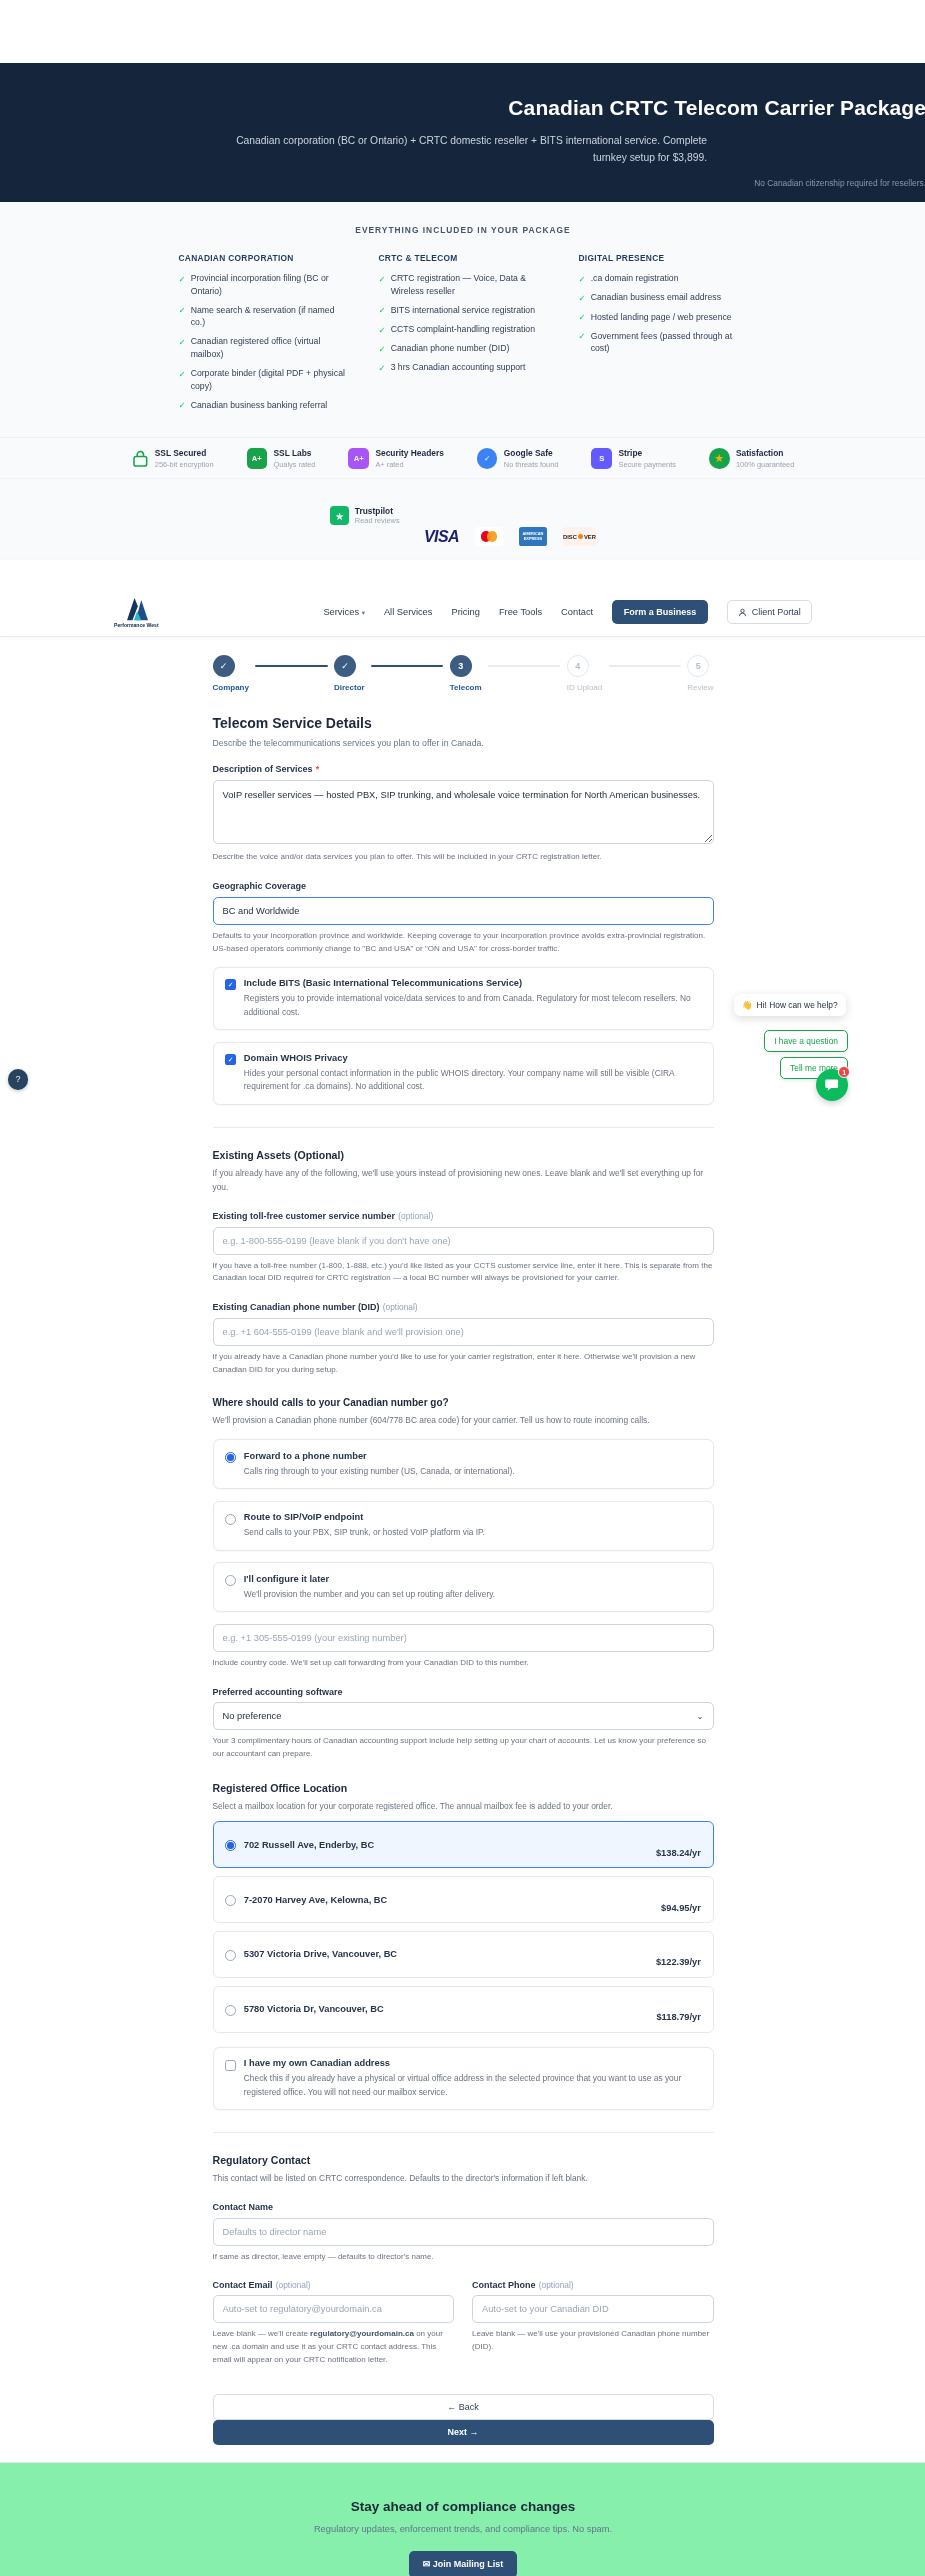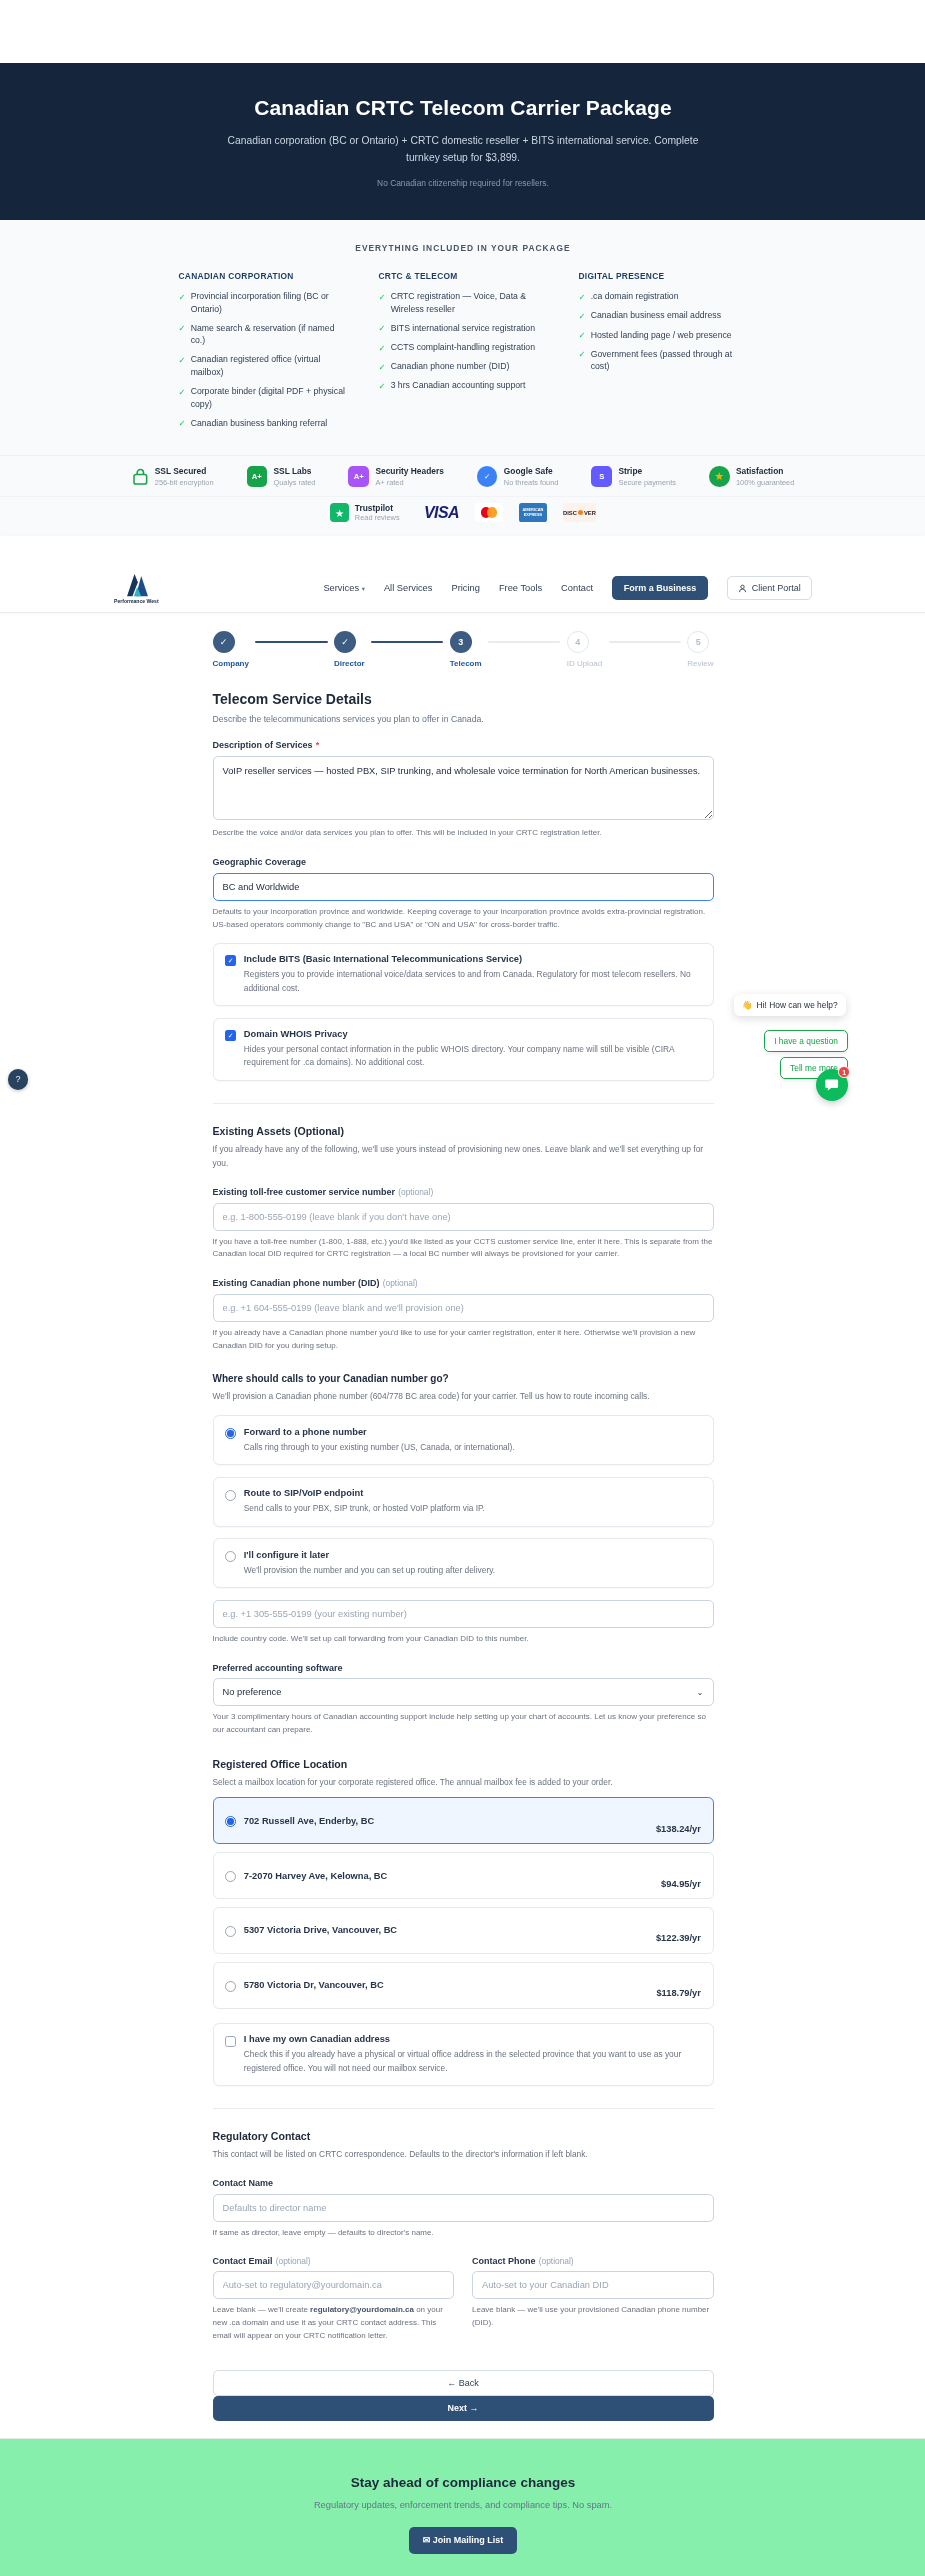--- a/index.html
+++ b/index.html
@@ -1,20 +1,20 @@
 <!DOCTYPE html>
 <html style="font-size:10.3px"><head>
 <meta charset="utf-8">
 <style>
   * { margin:0; padding:0; box-sizing:border-box; }
   body { font-family:"Liberation Sans","DejaVu Sans",sans-serif; background:#ffffff; color:#334155; width:926px; position:relative; }
   .topspacer { height:63px; background:#fff; }
 
   
-  .hero { background:#14253c; text-align:center; padding:33px 0 32px; }
+  .hero { background:#14253c; text-align:right; padding:33px 0 14px; }
   .hero h1 { color:#ffffff; font-size:21px; font-weight:bold; letter-spacing:0.1px; }
   .hero .sub { color:#cbd5e1; font-size:10.3px; line-height:1.7; margin:11.6px auto 0; max-width:488px; }
   .hero .note { color:#8b99ab; font-size:8.4px; margin-top:11.6px; }
 
   
   .package { background:#f8fafc; padding:23px 0 19px; border-bottom:0.6px solid #eceff3; }
   .package .heading { text-align:center; font-size:8.4px; font-weight:bold; letter-spacing:1px; color:#475569; margin-bottom:18px; }
   .pkg-cols { width:569px; margin:0 auto; display:flex; gap:31px; }
   .pkg-col { flex:1; }
   .pkg-col h3 { font-size:8.4px; color:#1e3a5f; letter-spacing:0.3px; margin-bottom:9px; font-weight:bold; }
@@ -29,21 +29,21 @@
   .badge .bicon.round { border-radius:50%; }
   .badge .bt1 { font-size:8.4px; font-weight:bold; color:#1e293b; }
   .badge .bt2 { font-size:7.4px; color:#9ca3af; margin-top:1.3px; }
   .lockicon { width:16.7px; height:19px; position:relative; }
   .lockicon svg { display:block; }
 
   
   .payments { background:#f8fafc; padding:6.4px 0 14px; display:flex; justify-content:center; align-items:center; gap:24.4px; }
   .tp { display:flex; align-items:center; gap:5.8px; }
   .tp .tpicon { width:19px; height:19px; border-radius:3.9px; background:#12b76a; color:#fff; display:flex; align-items:center; justify-content:center; font-size:10.3px; }
-  .cards { display:flex; align-items:center; gap:16px; }
+  .cards { display:flex; align-items:center; gap:16px;margin-top:42px; }
   .visa { color:#1a1f71; font-size:16px; font-weight:bold; font-style:italic; letter-spacing:-0.6px; }
   .mc { width:28px; height:19px; background:#fff; border-radius:2.6px; display:flex; align-items:center; justify-content:center; }
   .mc i { width:10.3px; height:10.3px; border-radius:50%; display:inline-block; }
   .mc i.red { background:#eb001b; margin-right:-3.9px; }
   .mc i.org { background:#f79e1b; opacity:.95; }
   .amex { width:28px; height:19px; background:#2e77bc; border-radius:2.6px; color:#fff; font-size:3.9px; font-weight:bold; display:flex; align-items:center; justify-content:center; text-align:center; line-height:1.2; }
   .disc { width:33px; height:19px; background:#fdf3ec; border-radius:2.6px; color:#231f20; font-size:5.8px; font-weight:bold; display:flex; align-items:center; justify-content:center; gap:0.6px; }
   .disc i { width:5.8px; height:5.8px; background:#f48120; border-radius:50%; display:inline-block; }
 
   

